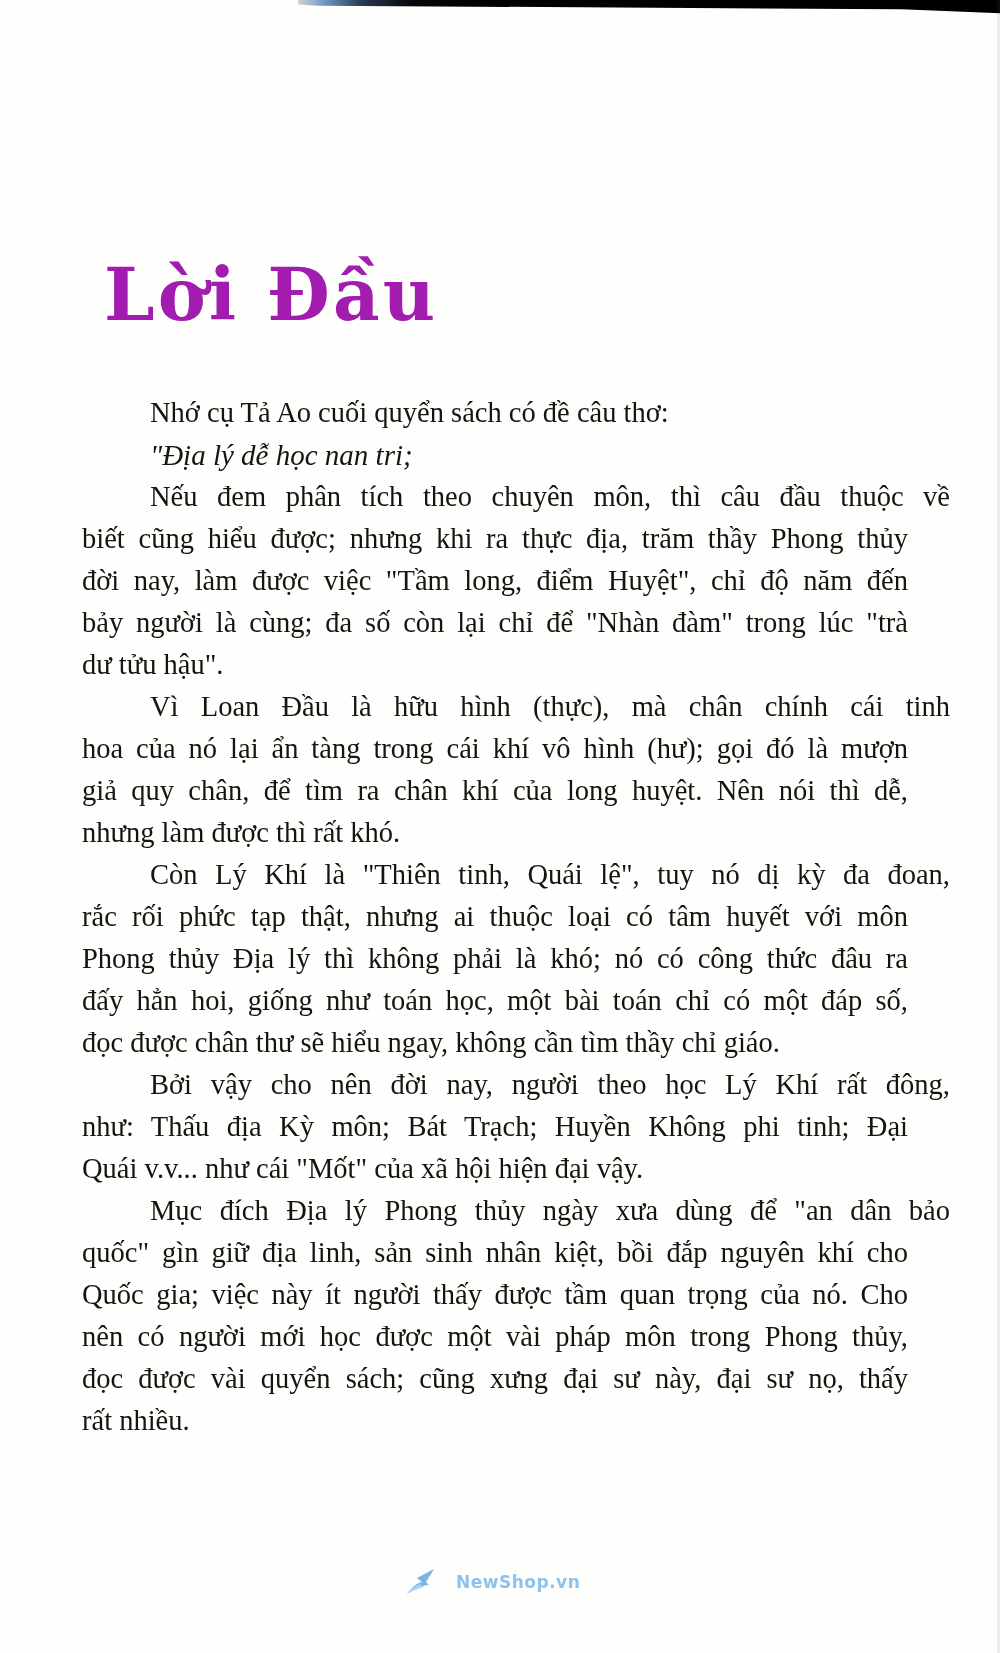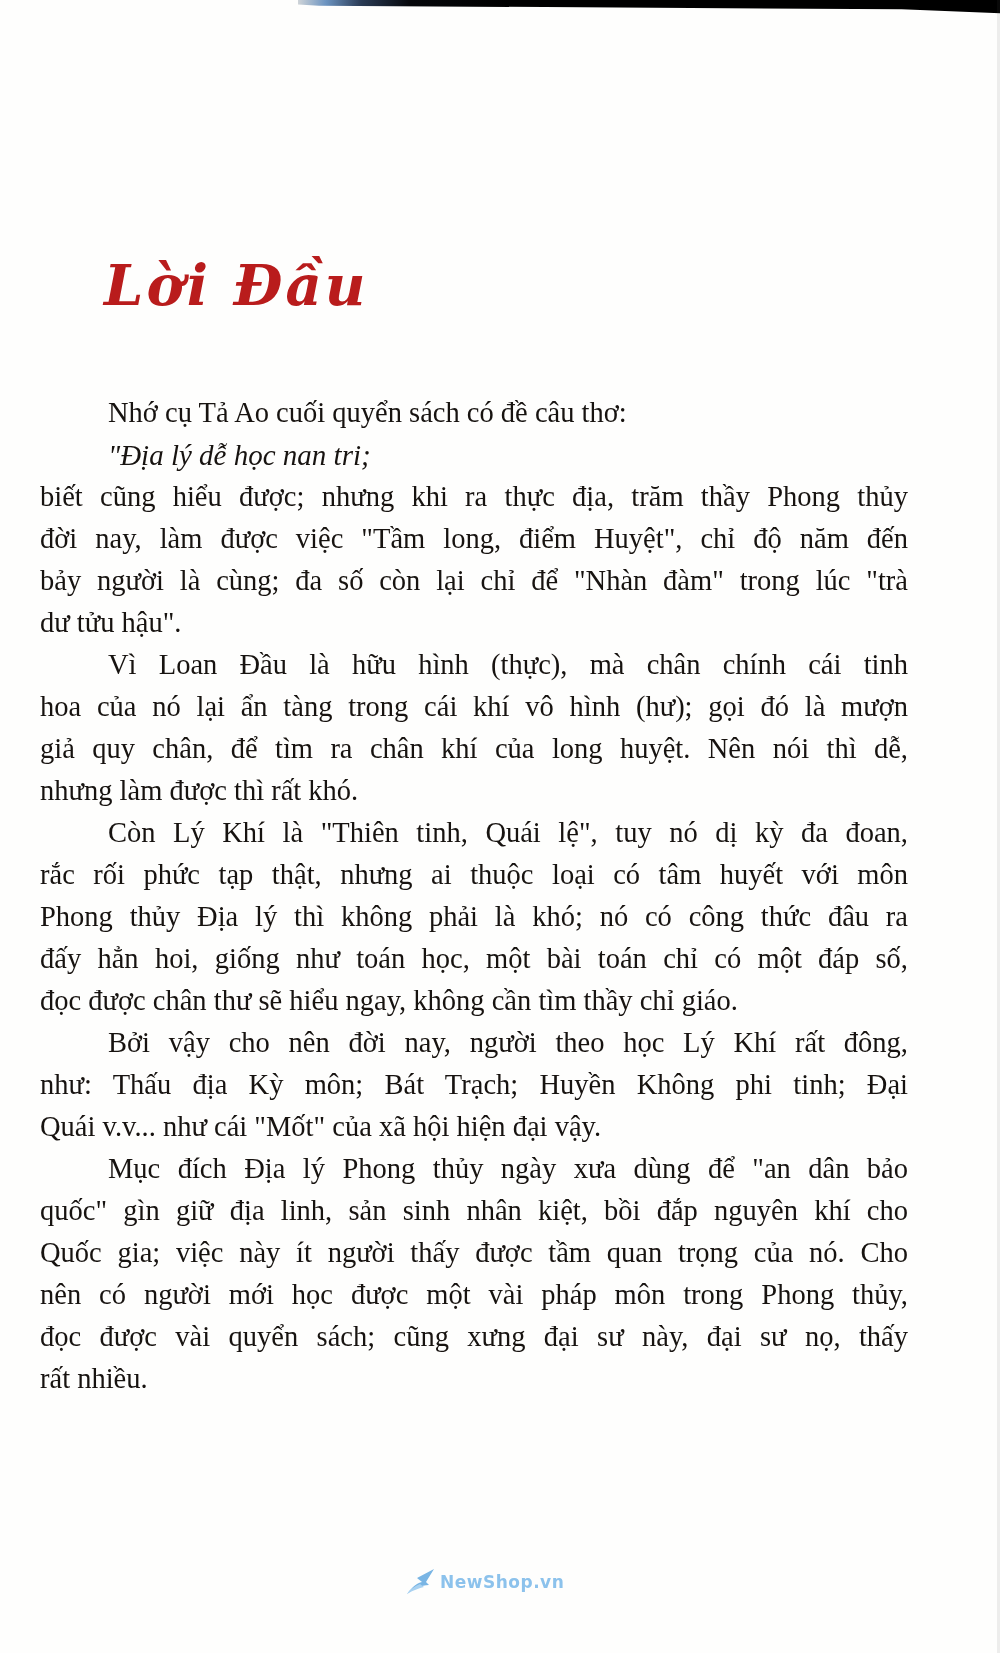--- a/index.html
+++ b/index.html
@@ -29,40 +29,40 @@
     top: 0;
     width: 3px;
     height: 100%;
     background: rgba(90, 90, 90, 0.10);
   }
   .page-title {
     position: absolute;
     left: 104px;
     top: 252px;
     font-family: "DejaVu Serif", serif;
-    font-style: italic;
     font-weight: bold;
-    font-size: 56px;
+    font-size: 72px;
     letter-spacing: 3px;
-    color: #b91c1c;
+    color: #a21caf;
     white-space: nowrap;
   }
   .text-block {
     position: absolute;
     left: 40px;
     top: 392px;
     width: 868px;
     font-size: 28.5px;
     color: #171310;
   }
   .line {
     height: 42px;
     line-height: 42px;
     white-space: nowrap;
     text-align: left;
+    margin-left: 42px;
   }
   .line.justify {
     white-space: normal;
     text-align: justify;
     text-align-last: justify;
     overflow: hidden;
   }
   .line.indent {
     padding-left: 68px;
   }
@@ -72,21 +72,21 @@
   .line.italic {
     font-style: italic;
     font-size: 29px;
   }
   .watermark {
     position: absolute;
     left: 406px;
     top: 1568px;
     display: flex;
     align-items: center;
-    gap: 4px;
+    gap: 20px;
   }
   .watermark-icon {
     width: 30px;
     height: 28px;
     display: block;
   }
   .watermark-text {
     font-family: "DejaVu Sans", sans-serif;
     font-weight: bold;
     font-size: 17px;
@@ -99,20 +99,21 @@
 <body>
 
 <div class="scan-bar"></div>
 <div class="scan-edge-right"></div>
 
 <div class="page-title">Lời Đầu</div>
 
 <div class="text-block">
     <div class="line indent">Nhớ cụ Tả Ao cuối quyển sách có đề câu thơ:</div>
     <div class="line indent italic">"Địa lý dễ học nan tri;</div>
+    <div class="line indent justify">Nếu đem phân tích theo chuyên môn, thì câu đầu thuộc về</div>
     <div class="line justify">biết cũng hiểu được; nhưng khi ra thực địa, trăm thầy Phong thủy</div>
     <div class="line justify">đời nay, làm được việc "Tầm long, điểm Huyệt", chỉ độ năm đến</div>
     <div class="line justify">bảy người là cùng; đa số còn lại chỉ để "Nhàn đàm" trong lúc "trà</div>
     <div class="line">dư tửu hậu".</div>
     <div class="line indent justify">Vì Loan Đầu là hữu hình (thực), mà chân chính cái tinh</div>
     <div class="line justify">hoa của nó lại ẩn tàng trong cái khí vô hình (hư); gọi đó là mượn</div>
     <div class="line justify">giả quy chân, để tìm ra chân khí của long huyệt. Nên nói thì dễ,</div>
     <div class="line">nhưng làm được thì rất khó.</div>
     <div class="line indent justify">Còn Lý Khí là "Thiên tinh, Quái lệ", tuy nó dị kỳ đa đoan,</div>
     <div class="line justify">rắc rối phức tạp thật, nhưng ai thuộc loại có tâm huyết với môn</div>

